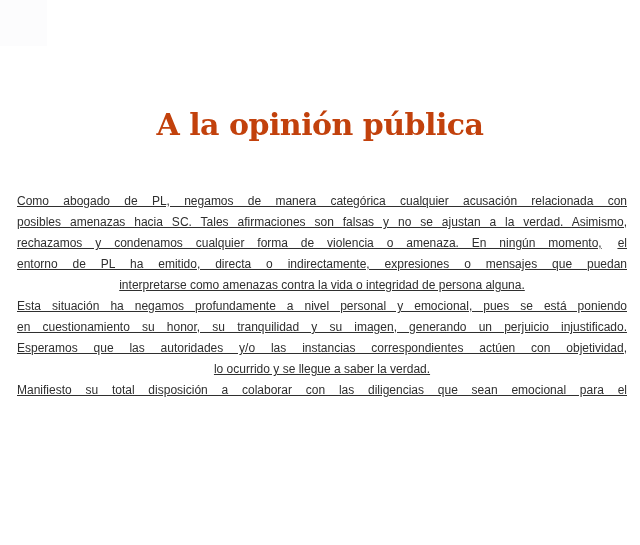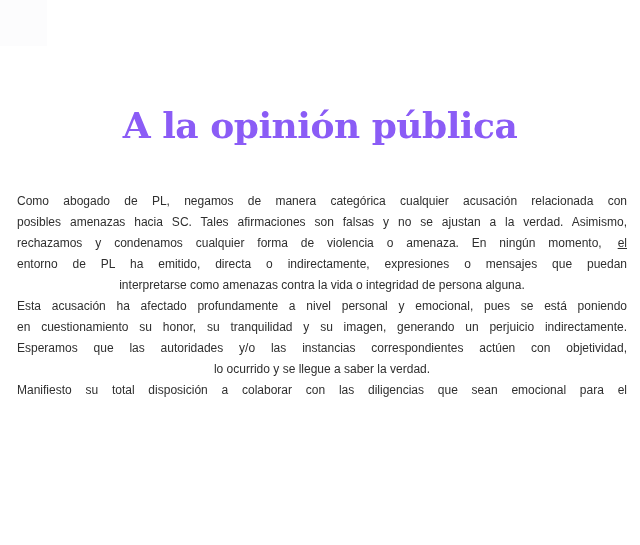--- a/index.html
+++ b/index.html
@@ -25,33 +25,34 @@
   }
   .doc-title {
     position: absolute;
     top: 101px;
     left: 0;
     width: 640px;
     margin: 0;
     text-align: center;
     font-family: "DejaVu Serif", "Liberation Serif", serif;
     font-weight: bold;
-    font-size: 36px;
+    font-size: 30px;
     line-height: 48px;
     letter-spacing: -0.5px;
-    color: #8b5cf6;
+    color: #c2410c;
   }
   .body-text {
     position: absolute;
     top: 191px;
     left: 17px;
     width: 610px;
     font-size: 12px;
     line-height: 21px;
     color: #2f2f2f;
+    text-decoration: underline;
   }
   .line {
     height: 21px;
     text-align: center;
     white-space: normal;
   }
   .line.j {
     text-align: justify;
     text-align-last: justify;
   }
@@ -68,20 +69,20 @@
   <div class="corner-shading"></div>
 
   <h1 class="doc-title">A la opinión pública</h1>
 
   <div class="body-text">
     <div class="line j"><span>Como abogado de PL, negamos de manera categórica cualquier acusación relacionada con</span><span class="u"></span></div>
     <div class="line j"><span>posibles amenazas hacia SC. Tales afirmaciones son falsas y no se ajustan a la verdad. Asimismo,</span><span class="u"></span></div>
     <div class="line j"><span>rechazamos y condenamos cualquier forma de violencia o amenaza. En ningún momento,</span><span class="u">el</span></div>
     <div class="line j"><span>entorno de PL ha emitido, directa o indirectamente, expresiones o mensajes que puedan</span><span class="u"></span></div>
     <div class="line"><span>interpretarse como amenazas contra la vida o integridad de persona alguna.</span><span class="u"></span></div>
-    <div class="line j"><span>Esta acusación ha afectado profundamente a nivel personal y emocional, pues se está poniendo</span><span class="u"></span></div>
-    <div class="line j"><span>en cuestionamiento su honor, su tranquilidad y su imagen, generando un perjuicio indirectamente.</span><span class="u"></span></div>
+    <div class="line j"><span>Esta situación ha negamos profundamente a nivel personal y emocional, pues se está poniendo</span><span class="u"></span></div>
+    <div class="line j"><span>en cuestionamiento su honor, su tranquilidad y su imagen, generando un perjuicio injustificado.</span><span class="u"></span></div>
     <div class="line j"><span>Esperamos que las autoridades y/o las instancias correspondientes actúen con objetividad,</span><span class="u"></span></div>
     <div class="line"><span>lo ocurrido y se llegue a saber la verdad.</span><span class="u"></span></div>
     <div class="line j"><span>Manifiesto su total disposición a colaborar con las diligencias que sean emocional para el</span><span class="u"></span></div>
   </div>
 
 </div>
 
 </body></html>

